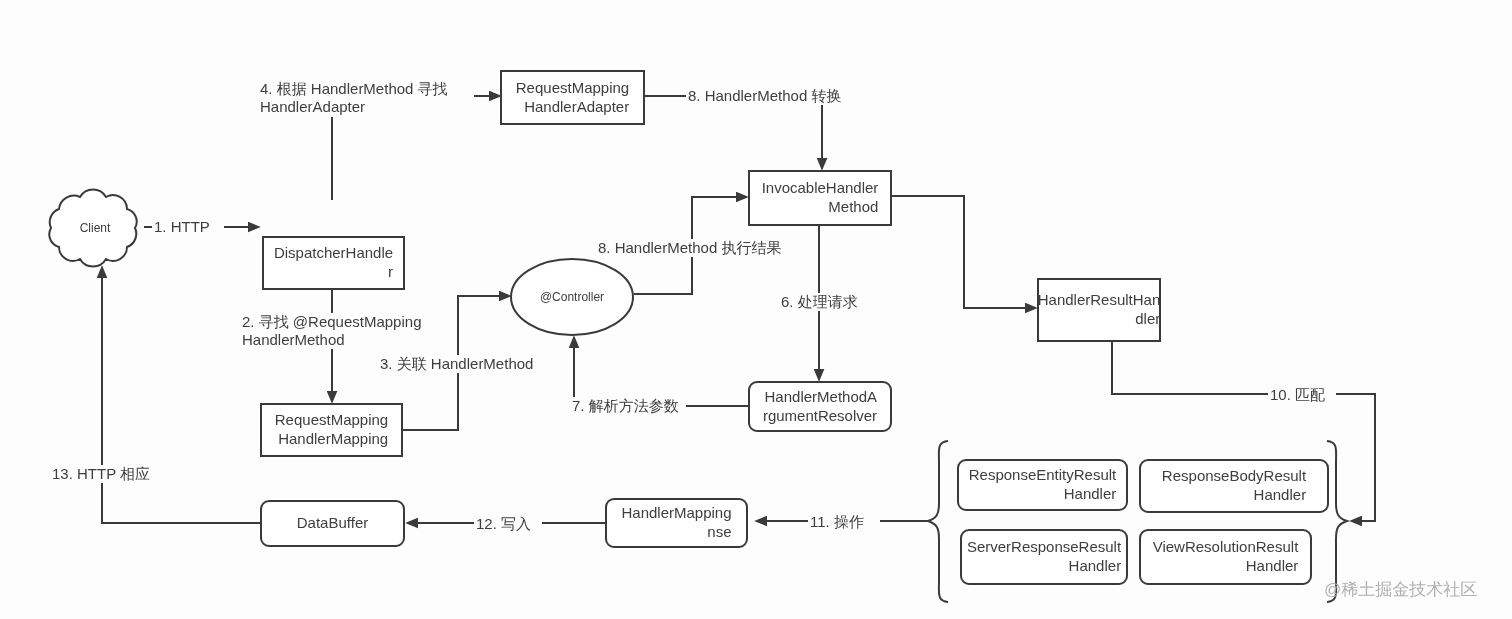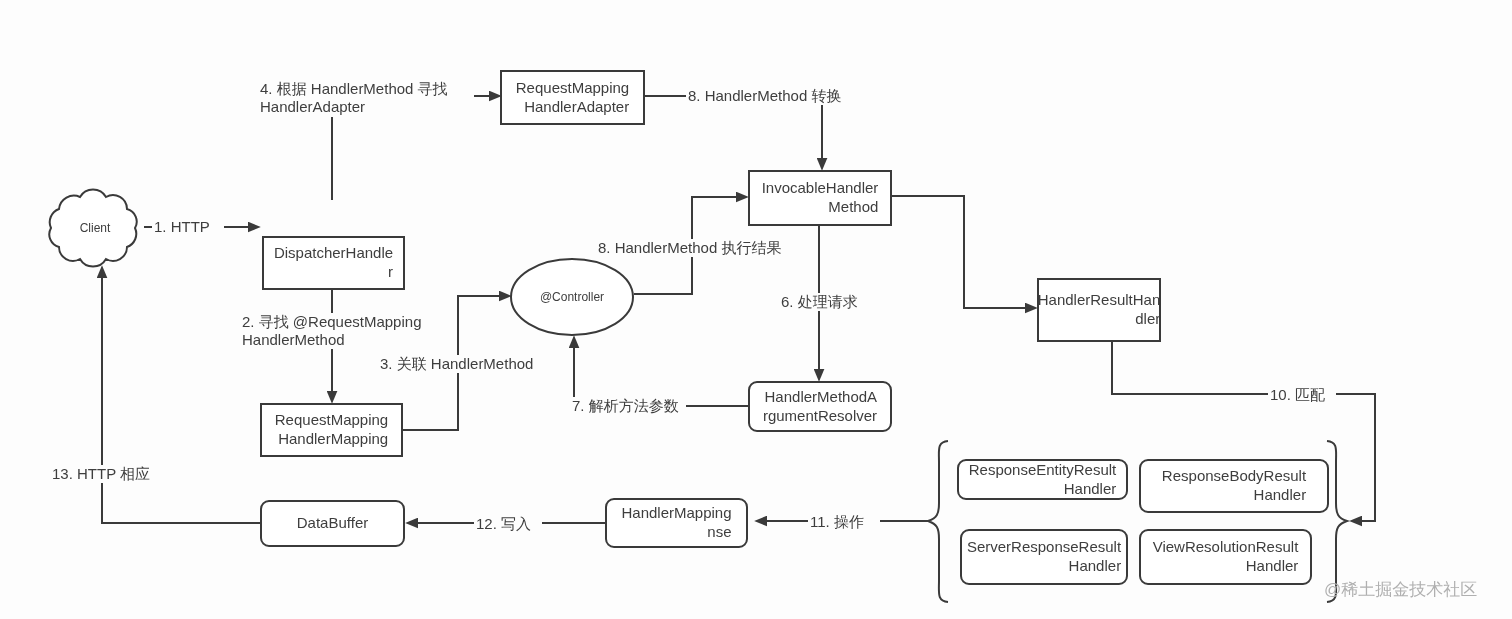--- a/index.html
+++ b/index.html
@@ -94,21 +94,21 @@
 HandlerMapping</div>
 
   <div class="node rounded" style="left:748px;top:381px;width:144px;height:51px;">HandlerMethodA
 rgumentResolver</div>
 
   <div class="node rounded" style="left:260px;top:500px;width:145px;height:47px;">DataBuffer</div>
 
   <div class="node rounded" style="left:605px;top:498px;width:143px;height:50px;">HandlerMapping
 nse</div>
 
-  <div class="node rounded" style="left:957px;top:459px;width:171px;height:41px;">ResponseEntityResult
+  <div class="node rounded" style="left:957px;top:459px;width:171px;height:52px;">ResponseEntityResult
 Handler</div>
 
   <div class="node rounded" style="left:1139px;top:459px;width:190px;height:54px;">ResponseBodyResult
 Handler</div>
 
   <div class="node rounded" style="left:960px;top:529px;width:168px;height:56px;">ServerResponseResult
 Handler</div>
 
   <div class="node rounded" style="left:1139px;top:529px;width:173px;height:56px;">ViewResolutionResult
 Handler</div>

